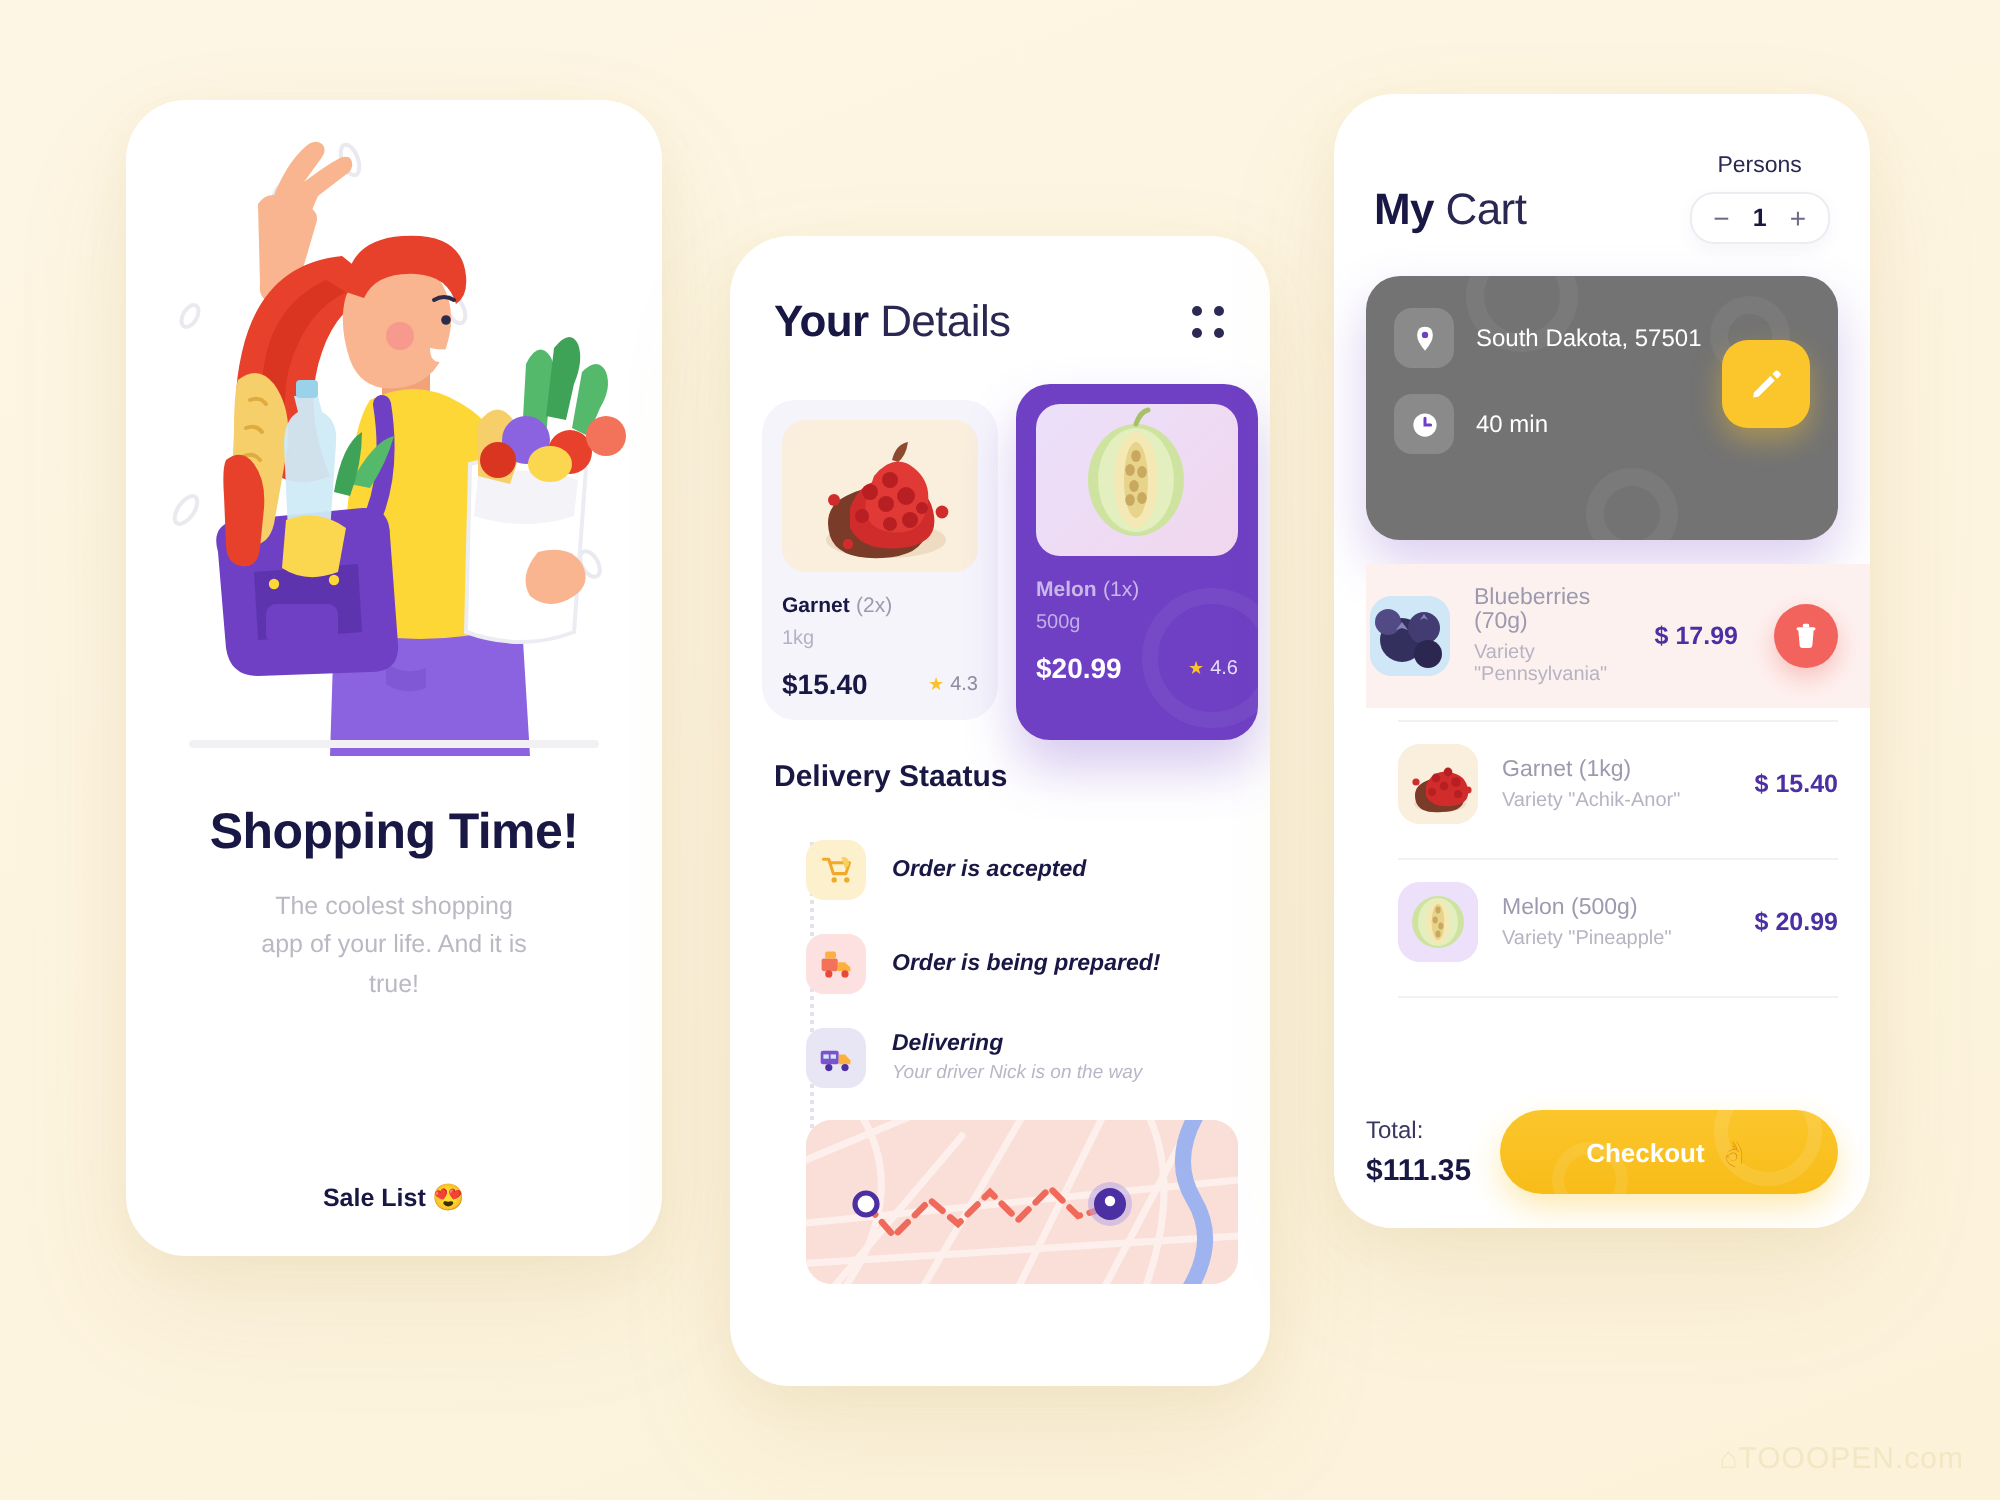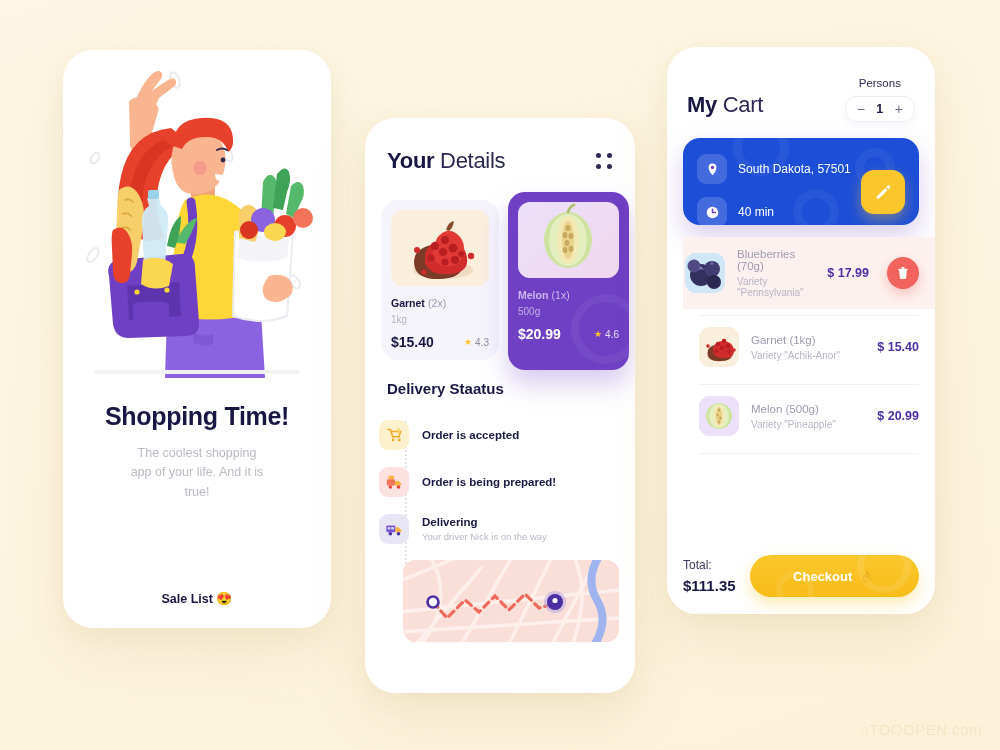--- a/index.html
+++ b/index.html
@@ -115,21 +115,21 @@
   .prate { font-size: 10px; color: #8e8ca0; display: flex; align-items: center; gap: 3px; }
   .prate .star { color: #fcc22b; font-size: 9px; }
   .pcard-dark .pname { color: #fff; }
   .pcard-dark .pname span { color: #cbb6ea; }
   .pcard-dark .pweight { color: #c3aee6; }
   .pcard-dark .pprice { color: #fff; }
   .pcard-dark .prate { color: #e4dbf5; }
 
   .p2-sec-title { margin: 10px 22px 0 22px; font-size: 15px; font-weight: bold; color: #191744; }
 
-  .timeline { position: relative; margin-top: 14px; padding-left: 14px; }
+  .timeline { position: relative; margin-top: 14px; padding-left: 38px; font-style: italic; }
   .tl-line {
     position: absolute; left: 40px; top: 10px; bottom: -40px; width: 0;
     border-left: 2px dotted #e3e1ea;
   }
   .tl-item { position: relative; display: flex; align-items: center; gap: 13px; height: 47px; }
   .tl-icon {
     width: 30px; height: 30px; border-radius: 9px; flex: 0 0 30px;
     display: flex; align-items: center; justify-content: center;
     font-size: 15px; position: relative; z-index: 2;
   }
@@ -159,22 +159,22 @@
     padding: 5px 11px; background: #fff;
     box-shadow: 0 3px 8px rgba(120,110,170,.07);
   }
   .stepper button {
     border: none; background: none; font-size: 14px; color: #6d6b84;
     cursor: pointer; line-height: 1; font-family: inherit; padding: 0;
   }
   .stepper .val { font-size: 12.5px; font-weight: bold; color: #191744; min-width: 10px; }
 
   .addr-card {
-    position: relative; margin: 16px 16px 0 16px; height: 87px;
-    background: #1d4ed8; border-radius: 17px; padding: 16px 14px;
+    position: relative; margin: 16px 16px 0 16px; height: 132px;
+    background: #737373; border-radius: 17px; padding: 16px 14px;
     overflow: hidden;
     box-shadow: 0 12px 26px rgba(111,64,196,.25);
   }
   .addr-card .adeco {
     position: absolute; border-radius: 50%; border: 9px solid rgba(255,255,255,.05);
   }
   .addr-row { display: flex; align-items: center; gap: 11px; margin-bottom: 13px; position: relative; z-index: 2; }
   .addr-ico {
     width: 30px; height: 30px; border-radius: 9px; background: rgba(255,255,255,.17);
     display: flex; align-items: center; justify-content: center;

